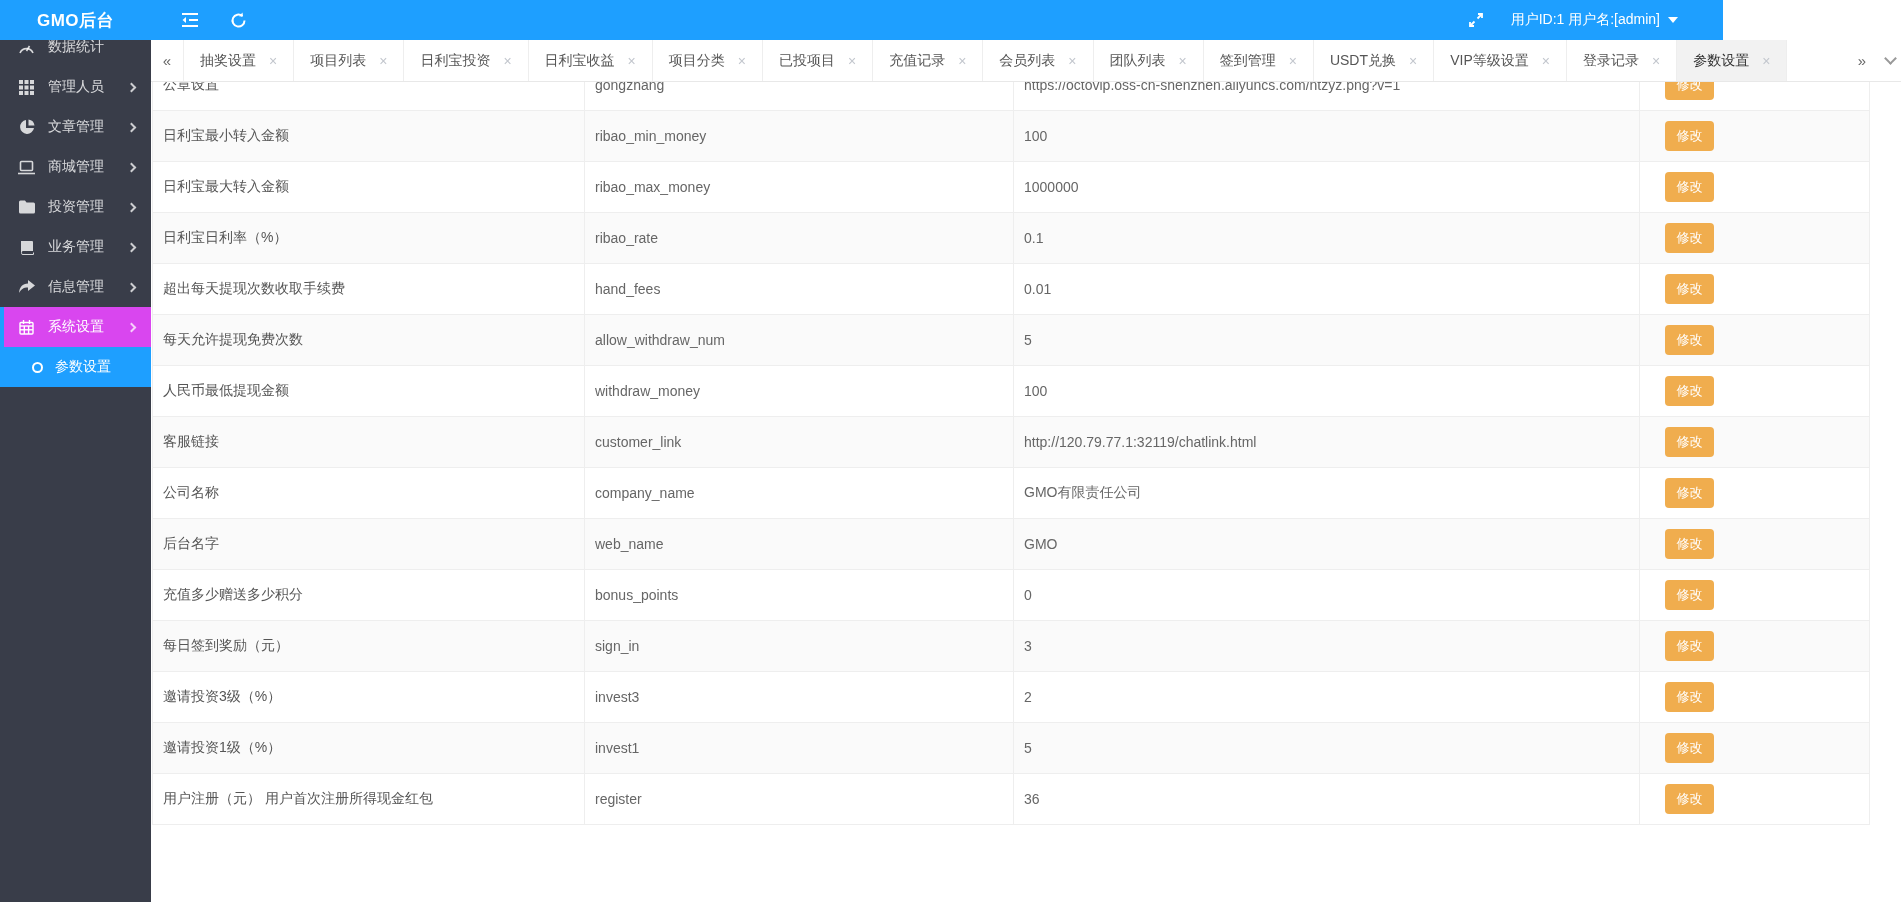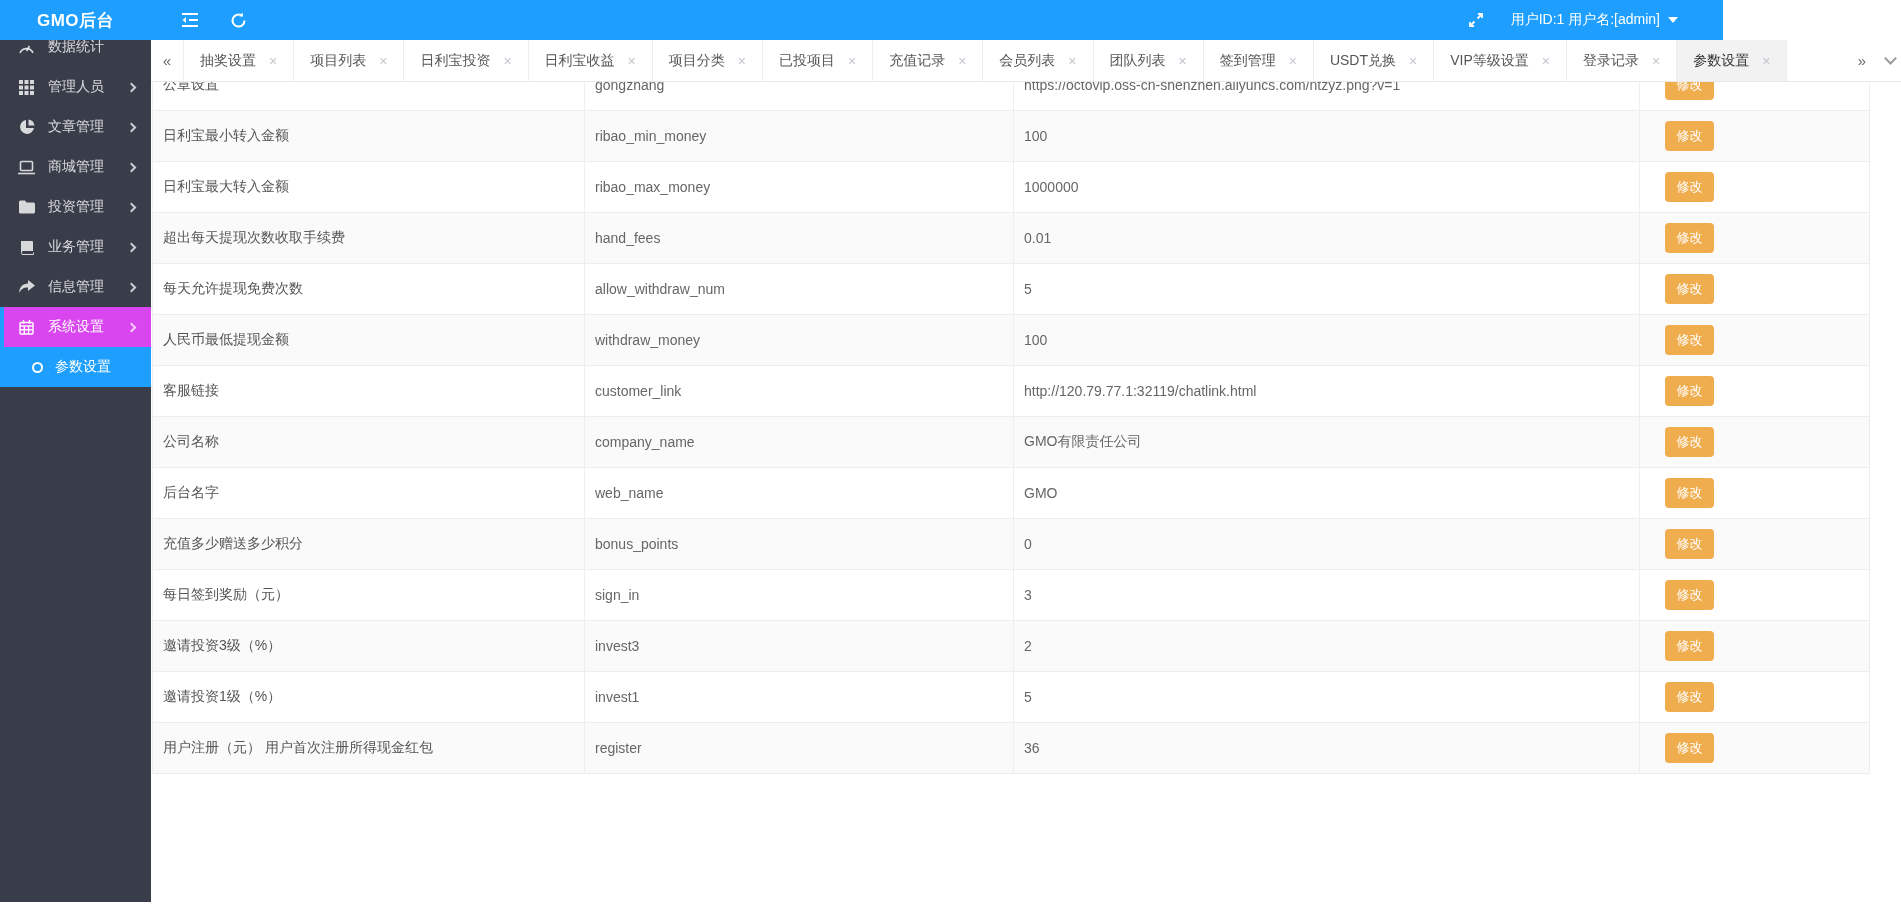--- a/index.html
+++ b/index.html
@@ -304,20 +304,28 @@
 
   <tr>
     <td class="c-label">日利宝最大转入金额</td>
     <td class="c-key">ribao_max_money</td>
     <td class="c-value">1000000</td>
     <td class="c-action">
       <button class="modify-btn">修改</button>
     </td>
   </tr>
 
+  <tr>
+    <td class="c-label">日利宝日利率（%）</td>
+    <td class="c-key">ribao_rate</td>
+    <td class="c-value">0.1</td>
+    <td class="c-action">
+      <button class="modify-btn">修改</button>
+    </td>
+  </tr>
 
   <tr>
     <td class="c-label">超出每天提现次数收取手续费</td>
     <td class="c-key">hand_fees</td>
     <td class="c-value">0.01</td>
     <td class="c-action">
       <button class="modify-btn">修改</button>
     </td>
   </tr>
 

